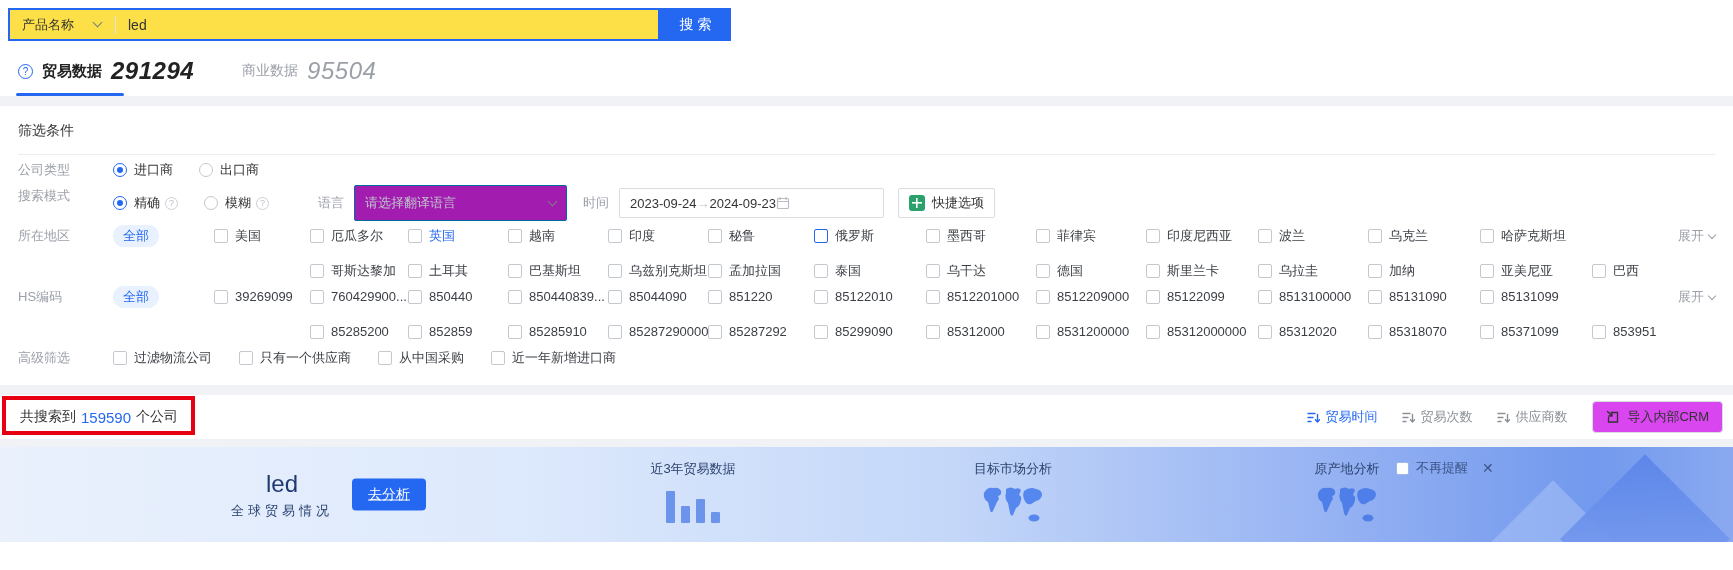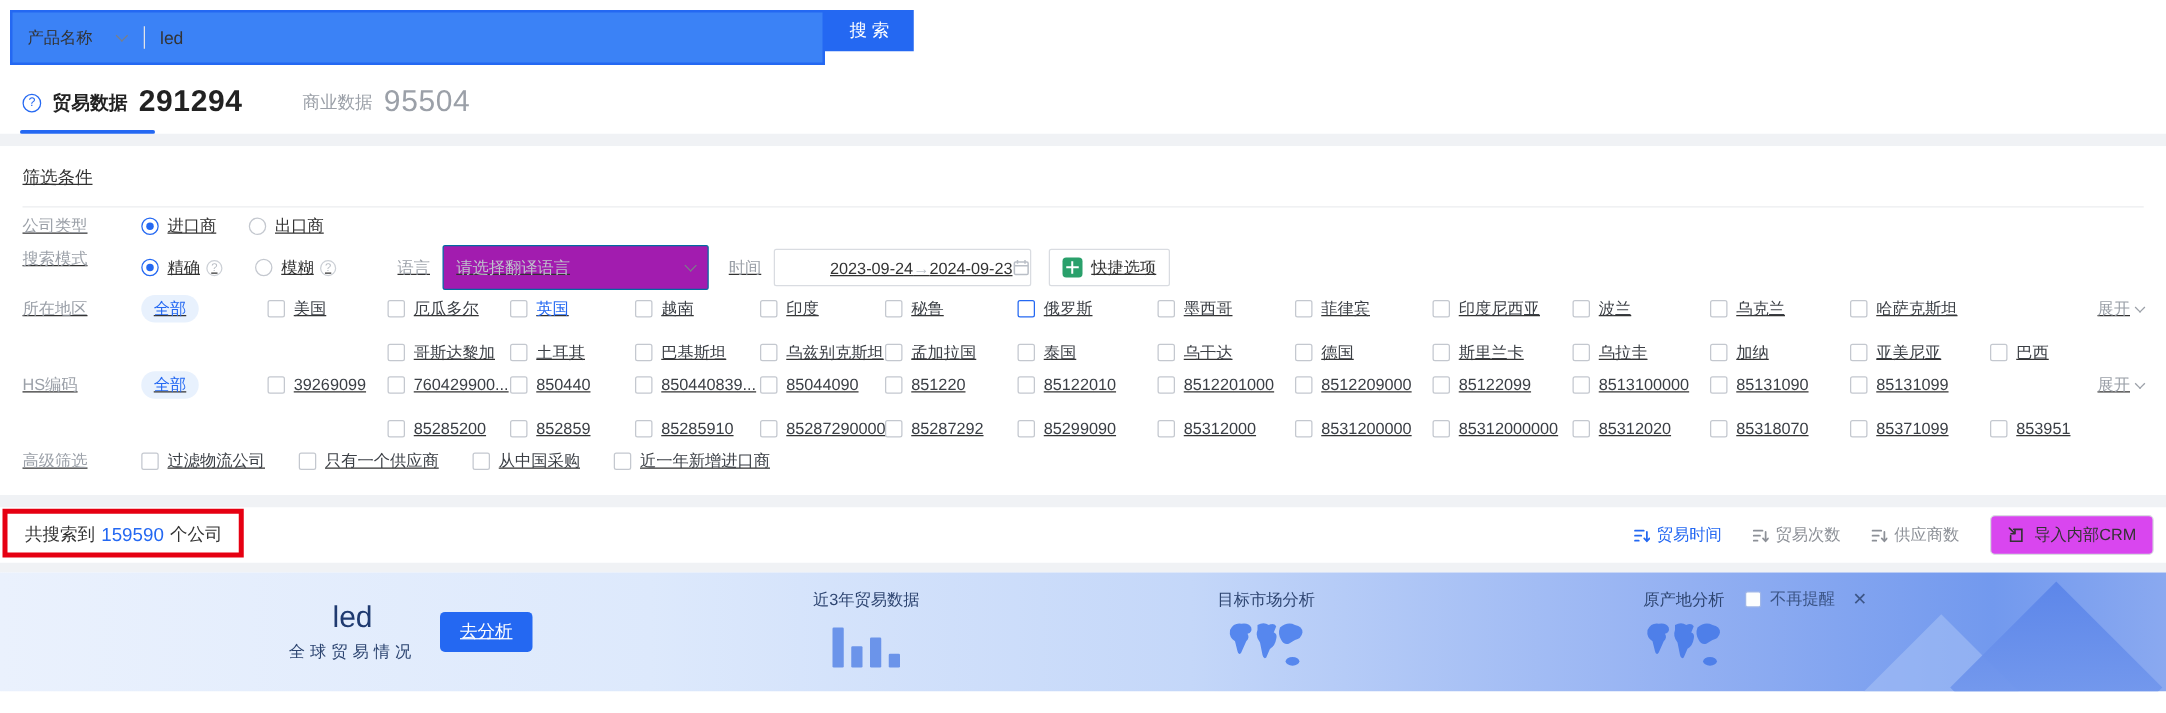--- a/index.html
+++ b/index.html
@@ -1,50 +1,50 @@
 <!DOCTYPE html>
 <html><head>
 <meta charset="utf-8">
 <style>
   * { margin:0; padding:0; box-sizing:border-box; }
   html,body { width:1733px; height:570px; background:#fff;
     font-family:"Liberation Sans","DejaVu Sans",sans-serif; font-size:13px; color:#333; }
 
   
   .search-row { display:flex; padding:8px 0 0 8px; }
-  .search-left { width:652px; height:44px; border:2px solid #2468f2; background:#3b82f6;
+  .search-left { width:652px; height:33px; border:2px solid #2468f2; background:#fde047;
     display:flex; align-items:center; }
   .sel-cat { display:flex; align-items:center; gap:20px; padding:0 14px 0 12px; cursor:pointer; color:#333; }
   .chev { width:7px; height:7px; border-right:1.5px solid #7a7f87; border-bottom:1.5px solid #7a7f87;
     transform:rotate(45deg); margin-top:-4px; }
   .vdiv { width:1px; height:18px; background:#e2e4e8; margin-right:12px; }
   .query-input { border:none; outline:none; flex:1; font-size:14px; color:#333; height:100%;
     font-family:inherit; background:transparent; }
   .search-btn { width:71px; height:33px; background:#2468f2; color:#fff; font-size:14px;
     display:flex; align-items:center; justify-content:center; cursor:pointer; }
 
   
   .tabs { display:flex; gap:48px; padding:16px 0 0 18px; align-items:flex-end; }
   .tab { display:flex; align-items:center; gap:9px; color:#9ba0a8; padding-bottom:11px;
     position:relative; cursor:pointer; }
   .tab-label { font-size:14px; }
-  .tab-count { font-size:24px; letter-spacing:.5px; }
+  .tab-count { font-size:24px; letter-spacing:.5px;font-style:italic; }
   .tab.active { color:#222; }
   .tab.active .tab-label { font-weight:bold; font-size:15px; }
   .tab.active .tab-count { font-weight:bold; }
   .tab.active::after { content:""; position:absolute; left:-2px; bottom:0; width:108px; height:3px;
     background:#2468f2; border-radius:2px; }
   .q-icon { display:none; width:15px; height:15px; border:1px solid #2468f2; color:#2468f2;
     border-radius:50%; font-size:10px; line-height:13px; text-align:center; flex-shrink:0; }
   .tab.active .q-icon { display:inline-block; }
 
   .gap-strip { height:10px; background:#f0f2f5; }
 
   
-  .filter-card { background:#fff; padding:14px 18px 16px;text-decoration:underline; }
+  .filter-card { background:#fff; padding:14px 18px 16px; }
   .filter-title { font-size:14px; color:#333; padding:2px 0 14px; border-bottom:1px solid #ebedf0; }
   .f-row { display:flex; align-items:flex-start; margin-top:4px;gap:28px; }
   .f-label { width:67px; flex-shrink:0; color:#9ba0a8; line-height:22px; }
   .f-content { display:flex; align-items:center; flex:1; }
 
   .radio-group { display:flex; align-items:center; }
   .radio-item { display:flex; align-items:center; gap:7px; margin-right:26px; cursor:pointer; line-height:22px; }
   .radio-circle { width:14px; height:14px; border-radius:50%; border:1px solid #c4c8cf; background:#fff;
     position:relative; flex-shrink:0; }
   .radio-circle.checked { border-color:#2468f2; }
@@ -52,22 +52,22 @@
   .info-icon { display:none; width:13px; height:13px; border:1px solid #ccd0d6; color:#b8bdc4;
     border-radius:50%; font-size:9px; line-height:11px; text-align:center; margin-left:-2px; }
   .info-icon.show { display:inline-block; }
 
   .mode-group { width:205px; }
   .inline-label { color:#9ba0a8; line-height:30px; }
   .select-box { width:213px; height:36px; border:1px solid #0369a1; border-radius:2px; margin-left:10px;
     display:flex; align-items:center; padding:0 10px; cursor:pointer; background:#a21caf; }
   .select-box .placeholder { color:#bfc4cc; flex:1; }
   .time-label { margin-left:16px; }
-  .date-box { width:206px; height:30px; border:1px solid #d9dce1; border-radius:2px; margin-left:10px;
-    display:flex; align-items:center; justify-content:flex-end; padding:0 0; background:#fff; cursor:pointer; }
+  .date-box { width:265px; height:30px; border:1px solid #d9dce1; border-radius:2px; margin-left:10px;
+    display:flex; align-items:center; justify-content:flex-start; padding:0 10px; background:#fff; cursor:pointer; }
   .date-box .sep { color:#bfc4cc; }
   .quick-btn { margin-left:14px; height:30px; border:1px solid #d9dce1; border-radius:2px;
     display:flex; align-items:center; gap:7px; padding:0 10px; cursor:pointer; background:#fff; }
   .excel-icon { width:16px; height:16px; border-radius:3px; background:#2aa06b; position:relative; flex-shrink:0; }
   .excel-icon::before { content:""; position:absolute; inset:3px;
     background:linear-gradient(#fff,#fff) center/100% 1.6px no-repeat,
                linear-gradient(#fff,#fff) center/1.6px 100% no-repeat; }
 
   .chip { background:#e8f1fd; color:#2468f2; border-radius:11px; padding:2px 10px; line-height:18px;
     margin-right:27px; cursor:pointer; flex-shrink:0; }

